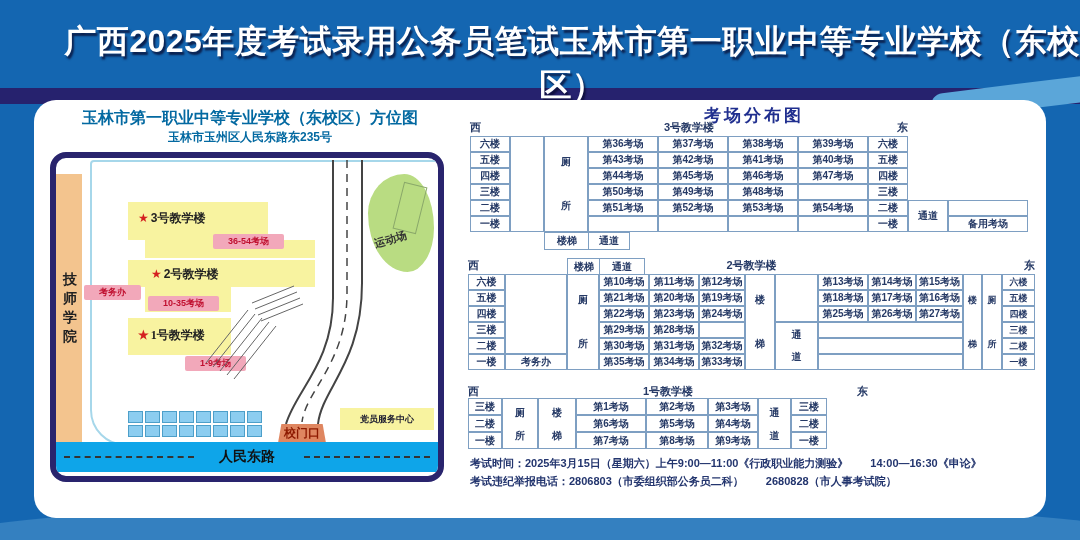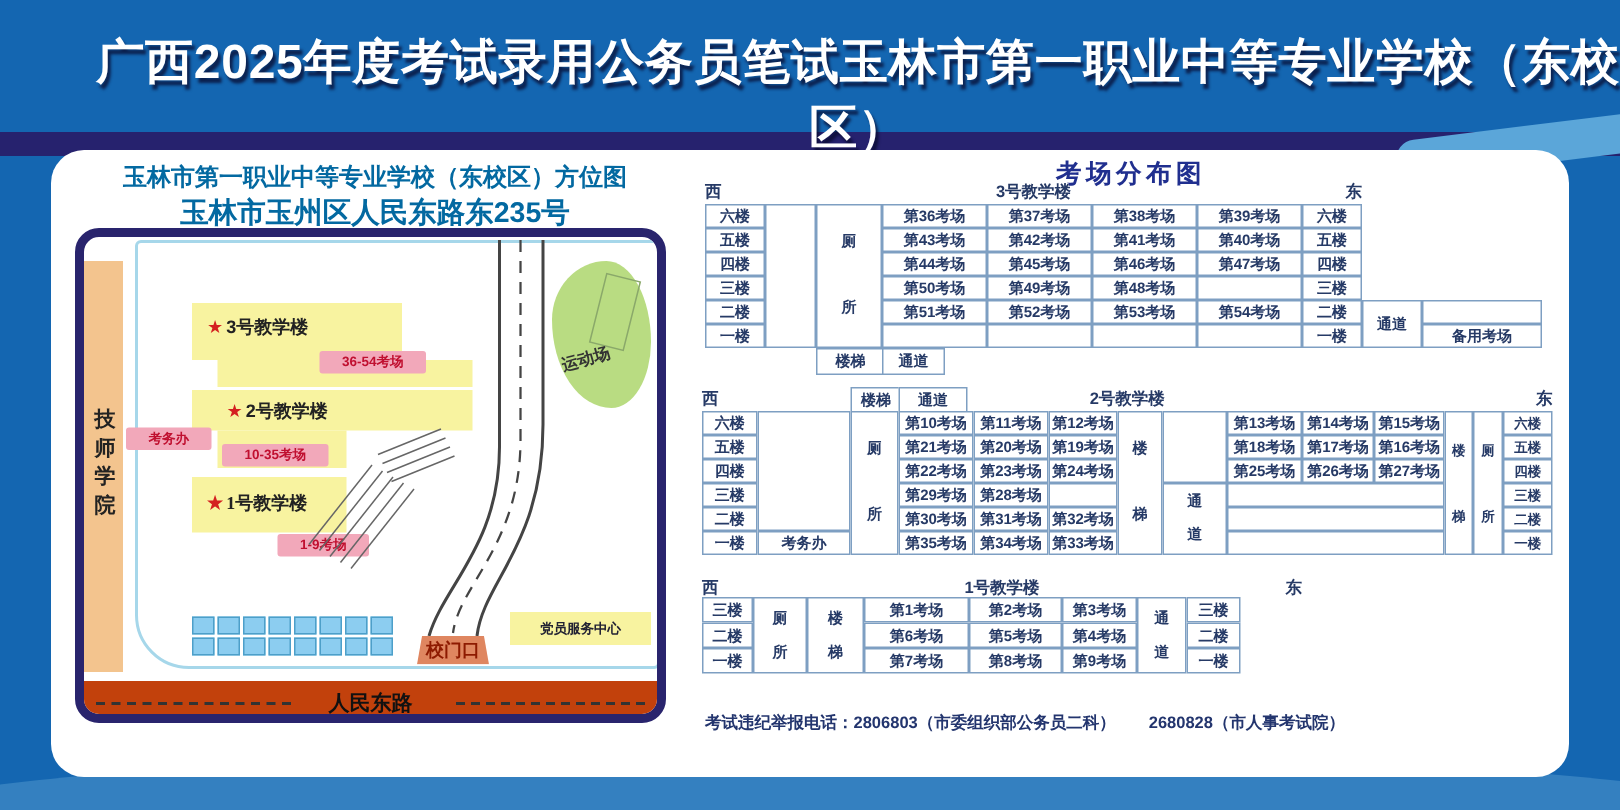--- a/index.html
+++ b/index.html
@@ -15,37 +15,37 @@
   .main-title{position:absolute;left:0;width:1080px;text-align:center;color:#ffffff;font-weight:bold;font-size:32px;z-index:3;text-shadow:2px 3px 2px rgba(8,10,45,.75);letter-spacing:.5px;padding-left:32px;}
   .main-title.l1{top:20px;}
   .main-title.l2{top:56px;}
 
   
   .panel{position:absolute;left:34px;top:100px;width:1012px;height:418px;background:#ffffff;border-radius:22px;z-index:4;}
 
   
   .map-title{position:absolute;left:16px;width:400px;text-align:center;color:#0369a1;font-weight:bold;}
   .map-title.l1{top:8px;font-size:16px;}
-  .map-title.l2{top:29px;font-size:19px;}
+  .map-title.l2{top:29px;font-size:12px;}
   .map-box{position:absolute;left:16px;top:52px;width:382px;height:318px;border:6px solid #29246d;border-radius:16px;background:#fff;overflow:hidden;}
   .tan-strip{position:absolute;left:0;top:16px;width:26px;height:274px;background:#f3c48e;}
   .neighbor{position:absolute;left:2px;top:112px;width:24px;font-size:14px;font-weight:bold;color:#222;text-align:center;white-space:pre-line;line-height:19px;}
   .campus{position:absolute;left:34px;top:2px;width:346px;height:282px;border:2px solid #a6d7ea;border-radius:4px 4px 4px 36px;}
   .bldg{position:absolute;background:#f8f3a0;}
   .bldg-label{position:absolute;font-size:12px;font-weight:bold;color:#222;white-space:nowrap;}
   .star{color:#d42020;margin-right:2px;}
   .tag{position:absolute;background:#f2a8ba;color:#c01030;font-size:9px;font-weight:bold;padding:1px 15px;border-radius:2px;white-space:nowrap;}
   .green-blob{position:absolute;left:312px;top:16px;width:66px;height:98px;background:#b9dc82;border-radius:55% 45% 40% 60%/40% 55% 45% 60%;}
   .pg-outline{position:absolute;left:30px;top:10px;width:22px;height:46px;border:1px solid #8aa86a;transform:rotate(14deg);}
   .pg-label{position:absolute;left:6px;top:58px;font-size:11px;font-weight:bold;color:#333;transform:rotate(-16deg);white-space:nowrap;}
   .parking{position:absolute;left:72px;top:253px;display:grid;grid-template-columns:repeat(8,15px);grid-auto-rows:12px;gap:2px;}
   .pcell{background:#8ccdf0;border:1px solid #4d9fc9;}
   .gate{position:absolute;left:222px;top:266px;width:48px;height:19px;background:#df8660;color:#8d1a00;font-size:12px;font-weight:bold;display:flex;align-items:center;justify-content:center;clip-path:polygon(7% 0,93% 0,100% 100%,0 100%);}
   .svc{position:absolute;left:284px;top:250px;width:94px;height:22px;background:#f8f3a0;color:#223;font-size:9px;font-weight:bold;display:flex;align-items:center;justify-content:center;}
-  .road-strip{position:absolute;left:0;top:296px;width:446px;height:30px;background:#c2410c;}
+  .road-strip{position:absolute;left:0;top:284px;width:446px;height:30px;background:#0ea5e9;}
   .road-name{position:absolute;left:0;top:6px;width:382px;text-align:center;font-size:14px;font-weight:bold;color:#111;}
   .dashL{position:absolute;left:8px;top:14px;width:130px;border-top:2px dashed #333;}
   .dashR{position:absolute;left:248px;top:14px;width:126px;border-top:2px dashed #333;}
   .map-svg{position:absolute;left:0;top:0;}
 
   
   .dist-title{position:absolute;left:430px;top:4px;width:580px;text-align:center;font-size:17px;font-weight:bold;color:#202f8f;letter-spacing:3px;}
   .thead{position:absolute;display:flex;justify-content:space-between;align-items:flex-end;font-size:11px;font-weight:bold;color:#263a66;}
   .tgrid{position:absolute;display:grid;}
   .cell{border:1px solid #7e9fc2;display:flex;align-items:center;justify-content:center;font-size:10px;font-weight:bold;color:#263a66;background:#fff;overflow:hidden;}
@@ -286,15 +286,16 @@
       <div class="cell" style="grid-area:3/4">第7考场</div>
       <div class="cell" style="grid-area:3/5">第8考场</div>
       <div class="cell" style="grid-area:3/6">第9考场</div>
       <div class="cell v3" style="grid-area:1/7/4/8">通
 道</div>
       <div class="cell" style="grid-area:1/8">三楼</div>
       <div class="cell" style="grid-area:2/8">二楼</div>
       <div class="cell" style="grid-area:3/8">一楼</div>
     </div>
 
+    <div class="footer-line" style="top:356px;">考试时间：2025年3月15日（星期六）上午9:00—11:00《行政职业能力测验》　　14:00—16:30《申论》</div>
     <div class="footer-line" style="top:374px;">考试违纪举报电话：2806803（市委组织部公务员二科）　　2680828（市人事考试院）</div>
   </div>
 </div>
 
 </body></html>

